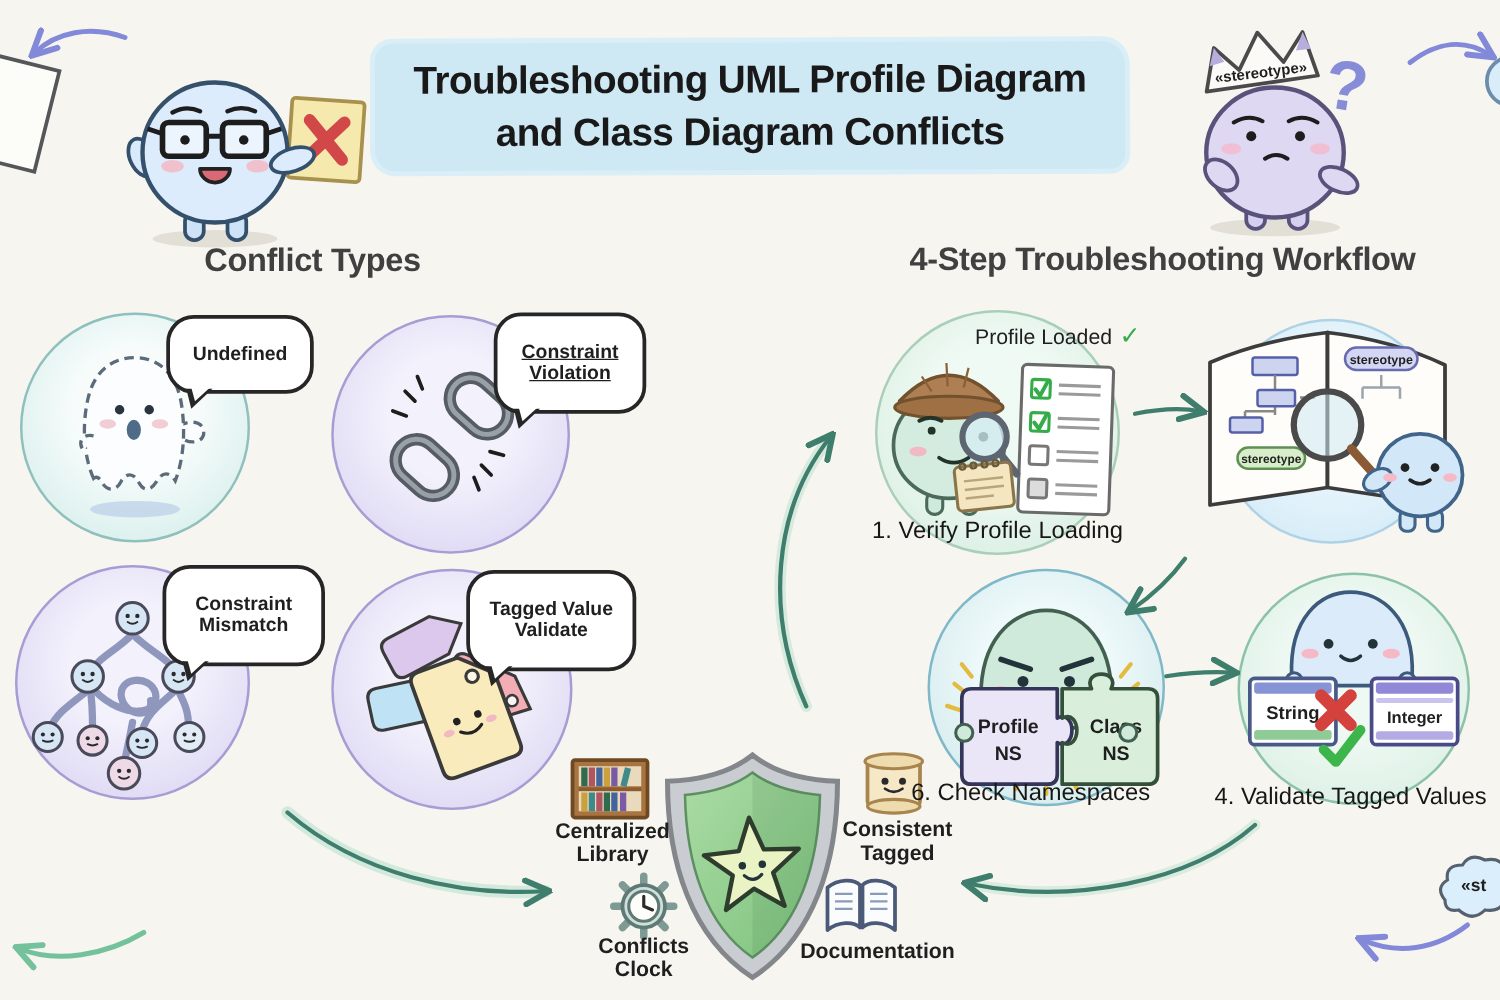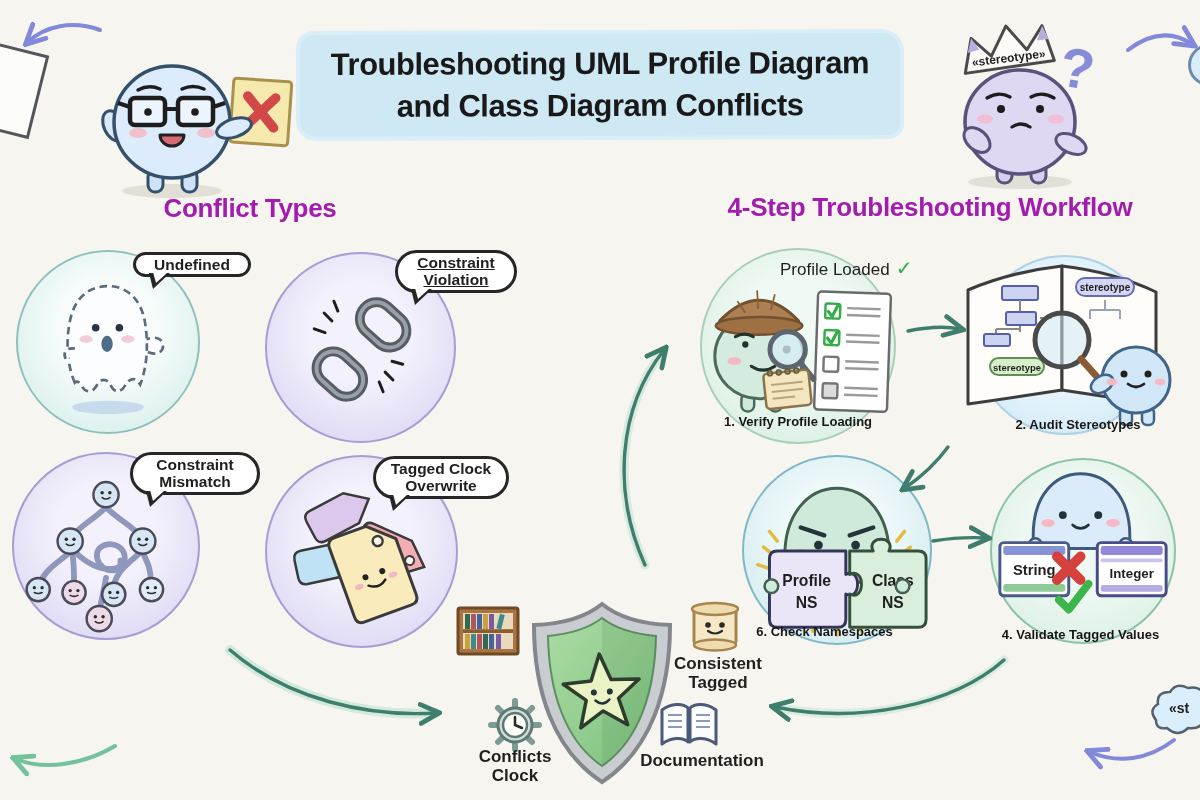--- a/index.html
+++ b/index.html
@@ -11,38 +11,38 @@
   svg text { font-family:"Liberation Sans", sans-serif; font-weight:bold; fill:#1f1f1f; }
 
   .arrows-layer { position:absolute; left:0; top:0; z-index:1; }
 
   .title-block { left:300px; top:34px; width:600px; height:102px;
     background:#cfe9f4; border-radius:14px 18px 12px 16px;
     box-shadow:0 0 0 4px #d9eef7; transform:rotate(-.2deg);
     display:flex; flex-direction:column; justify-content:center; text-align:center; z-index:3; }
   .title-line { font-weight:bold; font-size:31px; line-height:1.35; letter-spacing:-.5px; color:#191919; }
 
-  .section-heading { font-weight:bold; font-size:26px; letter-spacing:-.3px; text-align:center; color:#a21caf; }
+  .section-heading { font-weight:bold; font-size:26px; letter-spacing:-.3px; text-align:center; color:#404040; }
 
   .orb { position:absolute; border-radius:50%; }
   .orb-teal   { background:radial-gradient(circle at 50% 42%, #f7fcfb 35%, #daf0ed 80%, #cfeae6); border:2.5px solid #8fc0bd; }
   .orb-lav    { background:radial-gradient(circle at 50% 42%, #f3f1fc 35%, #dfdaf4 80%, #d5cff0); border:2.5px solid #a79dd4; }
   .orb-green  { background:radial-gradient(circle at 50% 42%, #f0faf4 35%, #dcf0e4 80%, #d2ebdc); border:2.5px solid #a9cfb8; }
   .orb-aqua   { background:radial-gradient(circle at 50% 42%, #eef9fa 35%, #d7ecee 80%, #cde8ea); border:2.5px solid #7fb8c9; }
   .orb-mint   { background:radial-gradient(circle at 50% 42%, #eff9f3 35%, #ddf1e6 80%, #d3ecdf); border:2.5px solid #8cc3a8; }
   .orb > svg { width:100%; height:100%; }
 
   .bubble { position:absolute; background:#fff; border:3px solid #262626; border-radius:22px;
-    padding:1px 11px; font-weight:bold; font-size:15.5px; line-height:1.12; text-align:center; z-index:4; }
+    padding:20px 11px; font-weight:bold; font-size:15.5px; line-height:1.12; text-align:center; z-index:4; }
   .bubble::before { content:""; position:absolute; left:13px; bottom:-15px; width:0; height:0;
     border-left:4px solid transparent; border-right:17px solid transparent; border-top:16px solid #262626; }
   .bubble::after { content:""; position:absolute; left:17px; bottom:-9px; width:0; height:0;
     border-left:3px solid transparent; border-right:12px solid transparent; border-top:11px solid #fff; }
 
-  .caption { position:absolute; font-weight:bold; font-size:13px; text-align:center; color:#171717; z-index:4; }
+  .caption { position:absolute; font-weight:normal; font-size:19px; text-align:center; color:#171717; z-index:4; }
   .status-line { position:absolute; font-weight:normal; font-size:17px; z-index:4; white-space:nowrap; }
   .status-check { color:#35ac4a; font-size:20px; padding-left:6px; }
 
   .bp-label { position:absolute; font-weight:bold; font-size:17px; line-height:1.1; text-align:center; z-index:4; }
 
   .qmark { position:absolute; font-weight:bold; font-size:56px; color:#868cd8; transform:rotate(9deg); z-index:3; }
 
   .frag-card { position:absolute; left:-30px; top:46px; width:70px; height:86px; background:#fcfcf8;
     border:3px solid #55565a; transform:rotate(14deg); z-index:2; }
   .frag-circle { position:absolute; left:1188px; top:44px; width:42px; height:42px; border-radius:50%;
@@ -246,21 +246,21 @@
         <path d="M8,0 L42,0 L66,22 L66,82 Q66,90 58,90 L8,90 Q0,90 0,82 L0,8 Q0,0 8,0 Z" fill="#f9ebbb" stroke="#3a3a3a" stroke-width="3"></path>
         <circle cx="48" cy="18" r="5" fill="#fbf6e6" stroke="#3a3a3a" stroke-width="2.5"></circle>
         <circle cx="24" cy="48" r="3" fill="#222"></circle>
           <circle cx="42" cy="48" r="3" fill="#222"></circle>
         <path d="M24,57 Q33,64 42,57" fill="none" stroke="#222" stroke-width="2.5" stroke-linecap="round"></path>
         <ellipse cx="15" cy="55" rx="4.5" ry="2.8" fill="#f3b9c3"></ellipse>
           <ellipse cx="51" cy="55" rx="4.5" ry="2.8" fill="#f3b9c3"></ellipse>
       </g>
     </svg>
   </div>
-  <div class="bubble" style="left:373px; top:456px; width:136px;">Tagged Clock Overwrite</div>
+  <div class="bubble" style="left:373px; top:456px; width:136px;">Tagged Value Validate</div>
 
   <div class="abs section-heading" style="left:700px; top:192px; width:460px; z-index:3;">4-Step Troubleshooting Workflow</div>
 
   <div class="orb orb-green" style="left:700px; top:248px; width:196px; height:196px;">
     <svg viewBox="0 0 195 195">
       <g transform="translate(118,42) rotate(2)">
         <rect x="0" y="0" width="74" height="120" rx="4" fill="#fff" stroke="#6a6a6a" stroke-width="2.5"></rect>
         <rect x="8" y="12" width="15" height="15" rx="2" fill="#fff" stroke="#35ac4a" stroke-width="2.5"></rect>
         <path d="M11,20 L15,25 L21,13" fill="none" stroke="#35ac4a" stroke-width="3.2" stroke-linecap="round"></path>
         <rect x="8" y="39" width="15" height="15" rx="2" fill="#fff" stroke="#35ac4a" stroke-width="2.5"></rect>
@@ -327,21 +327,20 @@
       <rect x="40" y="78" width="12" height="17" rx="5" fill="#d2e8f8" stroke="#41658a" stroke-width="2.5"></rect>
       <ellipse cx="34" cy="50" rx="34" ry="33" fill="#d2e8f8" stroke="#41658a" stroke-width="3"></ellipse>
       <ellipse cx="0" cy="54" rx="12" ry="8" fill="#d2e8f8" stroke="#41658a" stroke-width="2.5" transform="rotate(-30 0 54)"></ellipse>
       <circle cx="22" cy="44" r="3.5" fill="#222"></circle>
         <circle cx="46" cy="44" r="3.5" fill="#222"></circle>
       <path d="M26,54 Q34,60 42,54" fill="none" stroke="#222" stroke-width="2.8" stroke-linecap="round"></path>
       <ellipse cx="10" cy="52" rx="5.5" ry="3.5" fill="#f5bac6"></ellipse>
         <ellipse cx="58" cy="52" rx="5.5" ry="3.5" fill="#f5bac6"></ellipse>
     </g>
   </svg>
-  <div class="caption" style="left:958px; top:417px; width:240px;">2. Audit Stereotypes</div>
 
   <div class="orb orb-aqua" style="left:742px; top:455px; width:190px; height:190px;">
     <svg viewBox="0 0 190 190">
       <path d="M42,112 C38,56 68,32 95,32 C122,32 152,56 148,112 L148,128 L42,128 Z" fill="#cfe9da" stroke="#42604f" stroke-width="3"></path>
       <path d="M58,72 L82,80 M132,72 L108,80" stroke="#23333a" stroke-width="4.5" stroke-linecap="round"></path>
       <circle cx="76" cy="90" r="4.5" fill="#23333a"></circle>
         <circle cx="114" cy="90" r="4.5" fill="#23333a"></circle>
       <path d="M86,101 Q95,109 104,101" fill="none" stroke="#23333a" stroke-width="3" stroke-linecap="round"></path>
       <ellipse cx="58" cy="98" rx="7" ry="4" fill="#f3b9c3"></ellipse>
         <ellipse cx="132" cy="98" rx="7" ry="4" fill="#f3b9c3"></ellipse>
@@ -429,20 +428,24 @@
     <rect x="7" y="27" width="50" height="16" fill="#e9d9bd"></rect>
     <g>
       <rect x="9" y="28" width="5" height="15" fill="#c9a23f"></rect>
         <rect x="15" y="28" width="5" height="15" fill="#3f8a8a"></rect>
       <rect x="21" y="28" width="5" height="15" fill="#b05562"></rect>
         <rect x="27" y="28" width="5" height="15" fill="#2f6b4f"></rect>
       <rect x="33" y="28" width="5" height="15" fill="#41659c"></rect>
         <rect x="40" y="28" width="5" height="15" fill="#7a5aa5"></rect>
     </g>
   </svg>
+  <div class="bp-label" style="left:438px; top:656px; width:104px;">
+    <div>Centralized</div>
+    <div>Library</div>
+  </div>
 
   <svg class="abs" style="left:686px; top:600px; z-index:3;" width="58" height="54" viewBox="0 0 58 54">
     <rect x="8" y="8" width="42" height="37" rx="4" fill="#f6e8c6" stroke="#a8854f" stroke-width="3"></rect>
     <ellipse cx="29" cy="9" rx="23" ry="6" fill="#efdcae" stroke="#a8854f" stroke-width="2.5"></ellipse>
     <ellipse cx="29" cy="45" rx="21" ry="5.5" fill="#efdcae" stroke="#a8854f" stroke-width="2.5"></ellipse>
     <circle cx="22" cy="25" r="2.8" fill="#2a2a2a"></circle>
       <circle cx="36" cy="25" r="2.8" fill="#2a2a2a"></circle>
     <path d="M22,31 Q29,36 36,31" fill="none" stroke="#2a2a2a" stroke-width="2.2" stroke-linecap="round"></path>
   </svg>
   <div class="bp-label" style="left:672px; top:655px; width:92px;">

